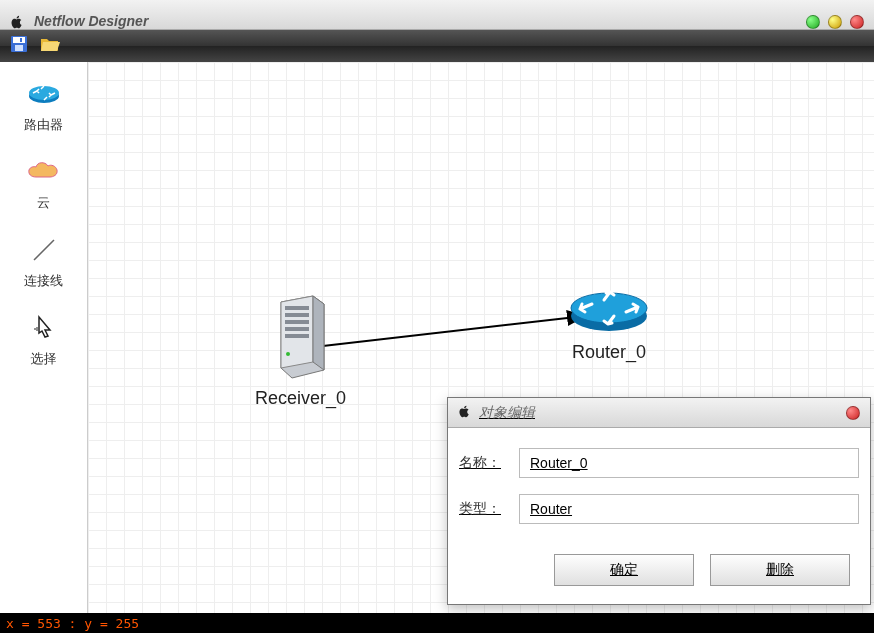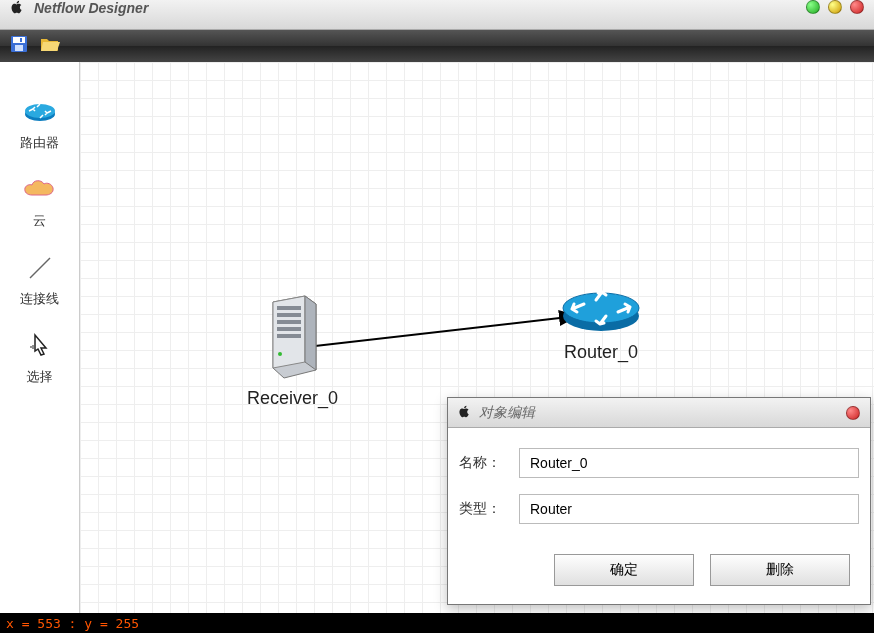--- a/index.html
+++ b/index.html
@@ -1,46 +1,46 @@
 <!DOCTYPE html>
 <html><head>
 <meta charset="utf-8">
 <style>
 * { box-sizing: border-box; margin: 0; padding: 0; }
 body { font-family: Arial, "Microsoft YaHei", sans-serif; width: 874px; height: 633px; overflow: hidden; background: #fff; }
 
-.titlebar { height: 30px; background: linear-gradient(#f2f2f2, #d8d8d8); border-bottom: 1px solid #aaa; display: flex; align-items: flex-start; padding: 0 10px; position: relative; }
+.titlebar { height: 30px; background: linear-gradient(#f2f2f2, #d8d8d8); border-bottom: 1px solid #aaa; display: flex; align-items: flex-end; padding: 0 10px; position: relative; }
 .titlebar .apple { width: 14px; height: 14px; margin-right: 10px; }
 .titlebar .title { font-weight: bold; font-style: italic; color: #555; font-size: 14px; }
 .titlebar .winbtns { position: absolute; right: 10px; display: flex; gap: 8px; }
 .winbtn { width: 14px; height: 14px; border-radius: 50%; border: 1px solid rgba(0,0,0,0.3); }
 .winbtn.green { background: radial-gradient(circle at 30% 30%, #8f8, #2a2); }
 .winbtn.yellow { background: radial-gradient(circle at 30% 30%, #ff8, #c90); }
 .winbtn.red { background: radial-gradient(circle at 30% 30%, #f88, #c22); }
 
 .toolbar { height: 32px; background: linear-gradient(#555, #333 50%, #222 50%, #444); display: flex; align-items: center; padding: 0 10px; gap: 12px; }
 .tool-icon { cursor: pointer; }
 
 .main { display: flex; height: 551px; }
 
-.sidebar { width: 80px; background: #fff; border-right: 1px solid #ccc; display: flex; flex-direction: column; align-items: center; padding-top: 32px; gap: 20px; }
+.sidebar { width: 88px; background: #fff; border-right: 1px solid #ccc; display: flex; flex-direction: column; align-items: center; padding-top: 14px; gap: 20px; }
 .sidebar-item { display: flex; flex-direction: column; align-items: center; gap: 4px; cursor: pointer; }
 .sidebar-item .icon-box { width: 36px; height: 36px; display: flex; align-items: center; justify-content: center; }
 .sidebar-label { font-size: 13px; color: #333; }
 
 .canvas { flex: 1; position: relative; background: #fff;
   background-image: linear-gradient(#eee 1px, transparent 1px), linear-gradient(90deg, #eee 1px, transparent 1px);
   background-size: 18px 18px; }
 
 .node { position: absolute; display: flex; flex-direction: column; align-items: center; }
 .node-label { font-size: 18px; color: #222; margin-top: 4px; }
 
 .line-arrow { position: absolute; }
 
-.dialog { position: absolute; left: 447px; top: 397px; width: 424px; background: #fff; border: 1px solid #777; box-shadow: 0 4px 12px rgba(0,0,0,0.25); }
+.dialog { position: absolute; left: 447px; top: 397px; width: 424px; background: #fff; border: 1px solid #777; box-shadow: 0 4px 12px rgba(0,0,0,0.25); text-decoration: underline; }
 .dialog-titlebar { height: 30px; background: linear-gradient(#f2f2f2, #d8d8d8); border-bottom: 1px solid #aaa; display: flex; align-items: center; padding: 0 10px; position: relative; }
 .dialog-titlebar .title { font-style: italic; color: #666; font-size: 14px; margin-left: 8px; }
 .dialog-titlebar .winbtns { position: absolute; right: 10px; }
 .dialog-body { padding: 20px 11px 14px; }
 .form-row { display: flex; align-items: center; margin-bottom: 16px; }
 .form-label { width: 60px; font-size: 14px; color: #333; }
 .form-input { flex: 1; height: 30px; border: 1px solid #bbb; padding: 0 10px; font-size: 14px; }
 .dialog-actions { display: flex; justify-content: flex-end; gap: 16px; padding: 0 20px 18px; }
 .dlg-btn { width: 140px; height: 32px; background: linear-gradient(#fefefe, #e0e0e0); border: 1px solid #999; font-size: 14px; cursor: pointer; }
 

